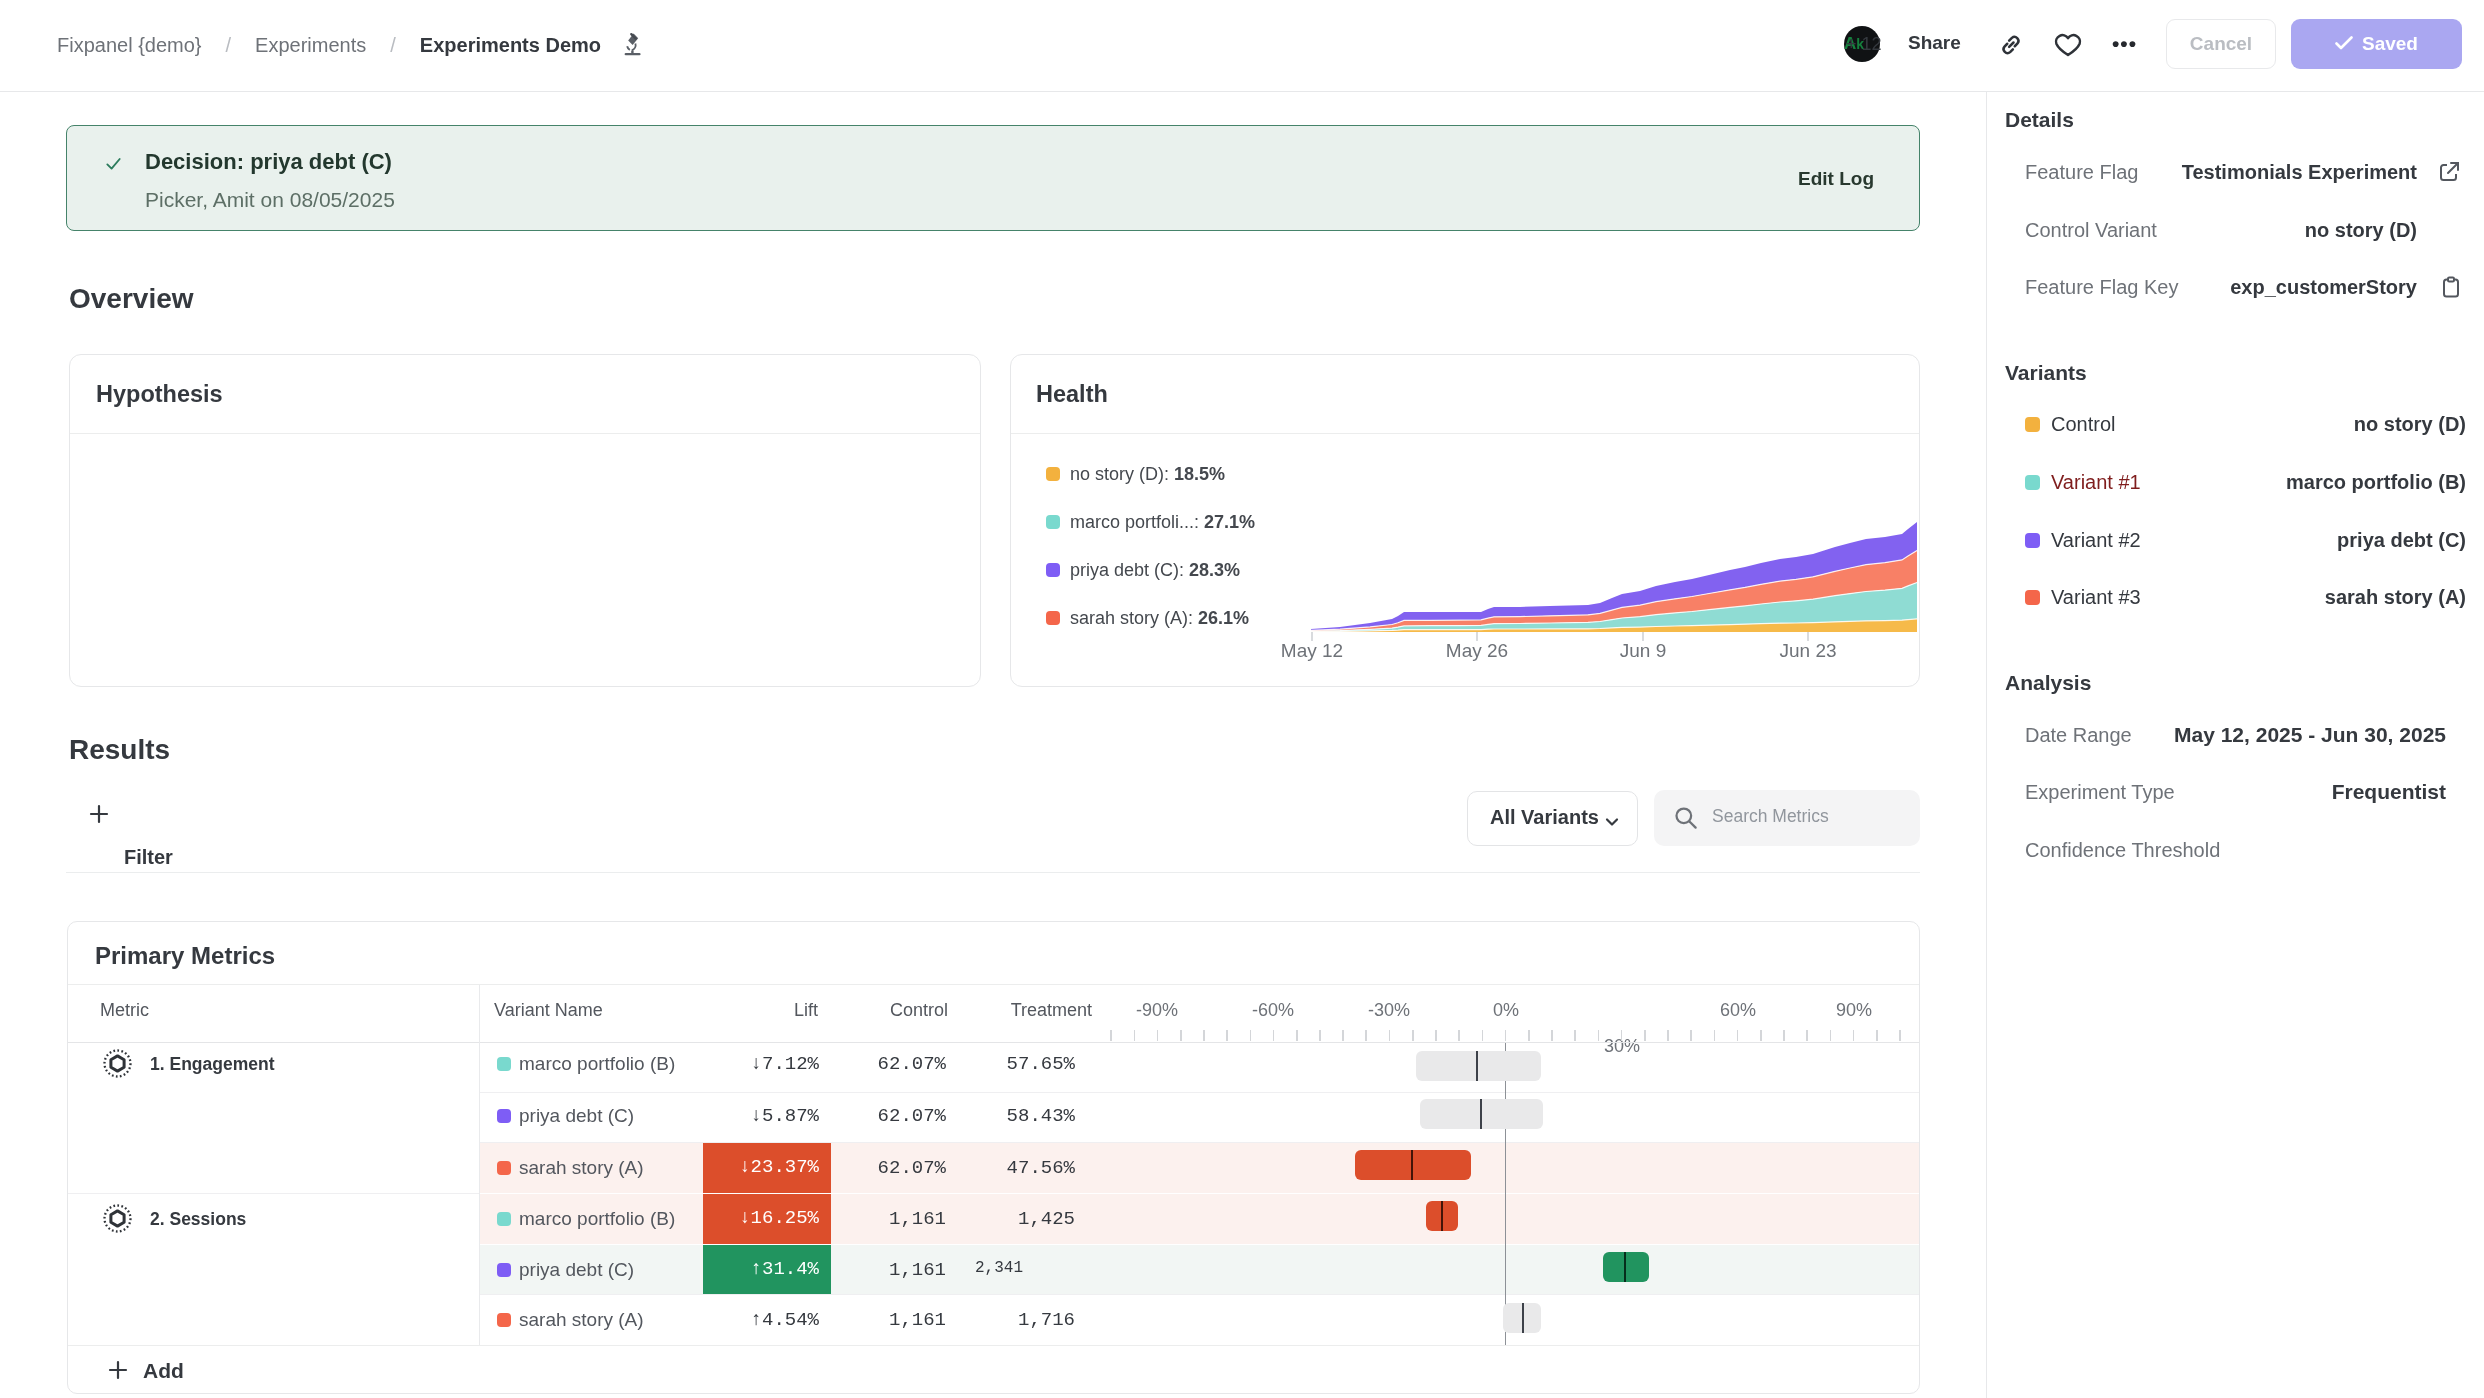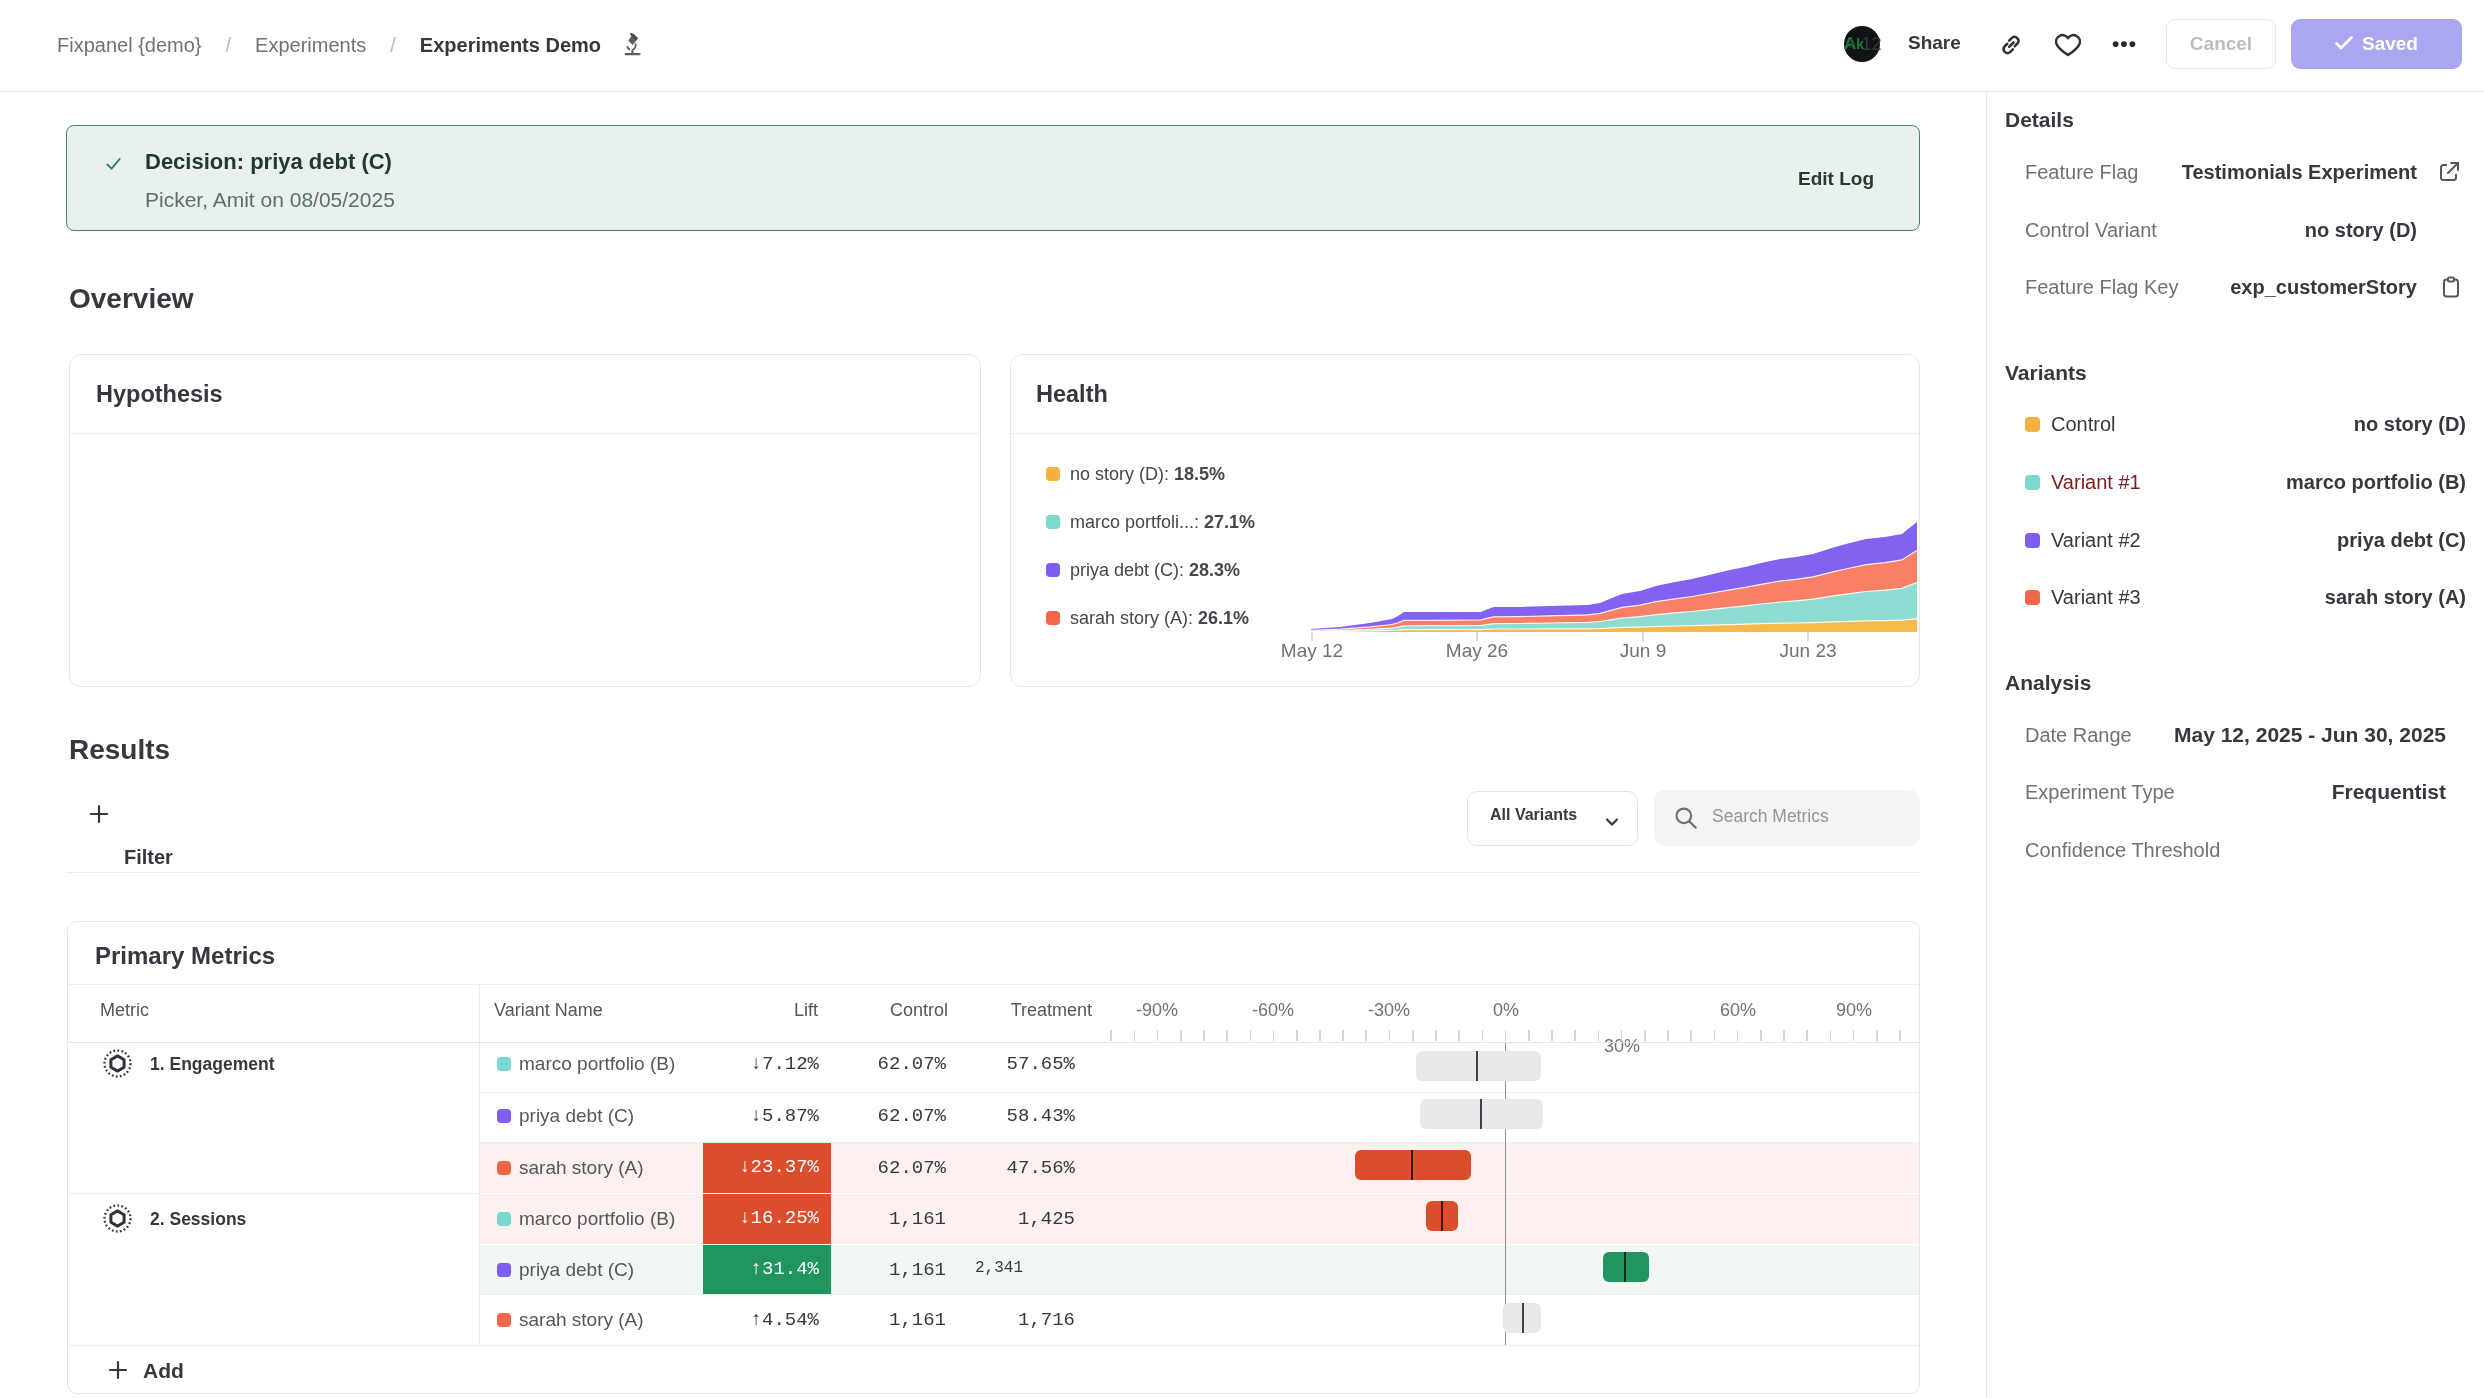--- a/index.html
+++ b/index.html
@@ -84,21 +84,21 @@
       <text x="633" y="303" font-size="19" fill="#6e7278" text-anchor="middle" font-family="Liberation Sans, sans-serif">Jun 9</text>
       <text x="798" y="303" font-size="19" fill="#6e7278" text-anchor="middle" font-family="Liberation Sans, sans-serif">Jun 23</text>
     </svg>
 
 <div class="abs dark" style="left:69px;top:734px;font-size:28px;font-weight:bold;">Results</div>
 <div class="abs" style="left:88px;top:803px;"><svg width="22" height="22" viewBox="0 0 22 22" fill="none" stroke="#35393f" stroke-width="2.2" stroke-linecap="round">
         <path d="M11 3v16M3 11h16"></path>
       </svg></div>
 <div class="abs dark" style="left:124px;top:803px;font-size:20px;font-weight:bold;margin-top:43px;">Filter</div>
 <div class="abs" style="left:1467px;top:791px;width:171px;height:55px;border:1px solid #e3e4e6;border-radius:10px;"></div>
-<div class="abs dark" style="left:1490px;top:806px;font-size:16px;font-weight:bold;">All Variants</div>
+<div class="abs dark" style="left:1490px;top:806px;font-size:20px;font-weight:bold;">All Variants</div>
 <svg class="abs" style="left:1602px;top:812px;" width="20" height="20" viewBox="0 0 20 20" fill="none" stroke="#35393f" stroke-width="2.2" stroke-linecap="round" stroke-linejoin="round">
       <path d="M5 7.5 10 12.5 15 7.5"></path>
     </svg>
 <div class="abs" style="left:1654px;top:790px;width:266px;height:56px;background:#f4f4f5;border-radius:10px;"></div>
 <svg class="abs" style="left:1672px;top:804px;" width="27" height="27" viewBox="0 0 24 24" fill="none" stroke="#6e7278" stroke-width="2">
       <circle cx="10.5" cy="10.5" r="6.5"></circle>
       <path d="M15.5 15.5 21 21" stroke-linecap="round"></path>
     </svg>
 <div class="abs" style="left:1712px;top:806px;font-size:17.5px;color:#91969d;">Search Metrics</div>
 <div class="abs" style="left:66px;top:872px;width:1854px;height:1px;background:#ebedee;"></div>

